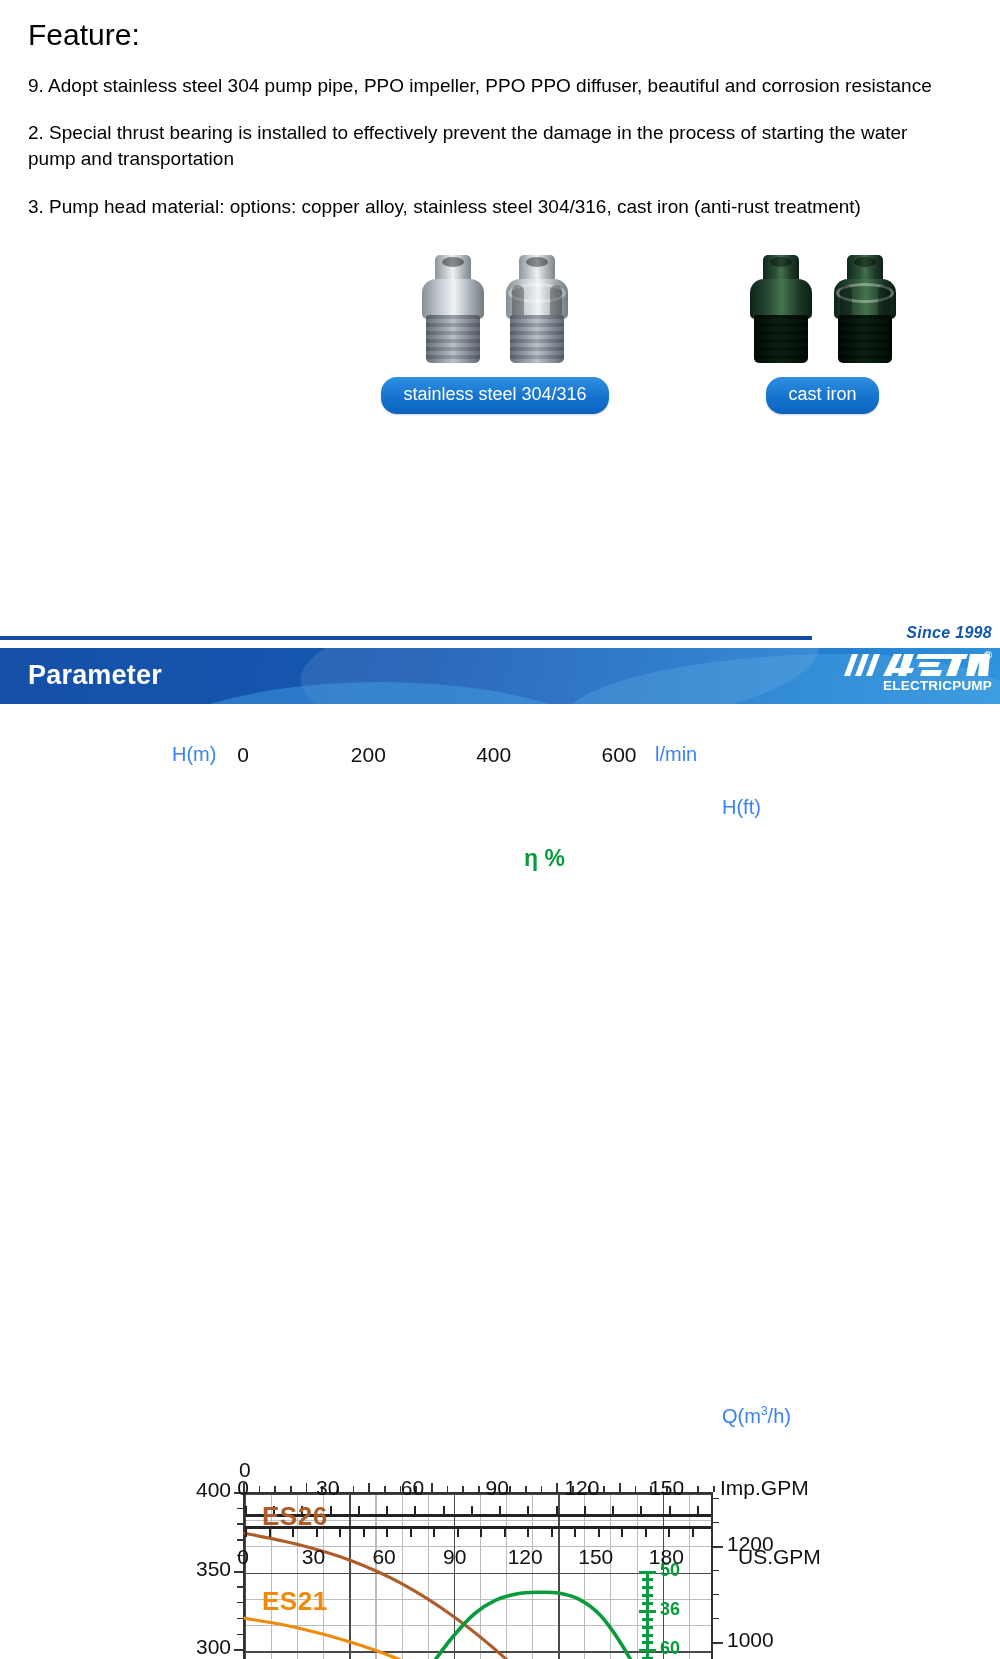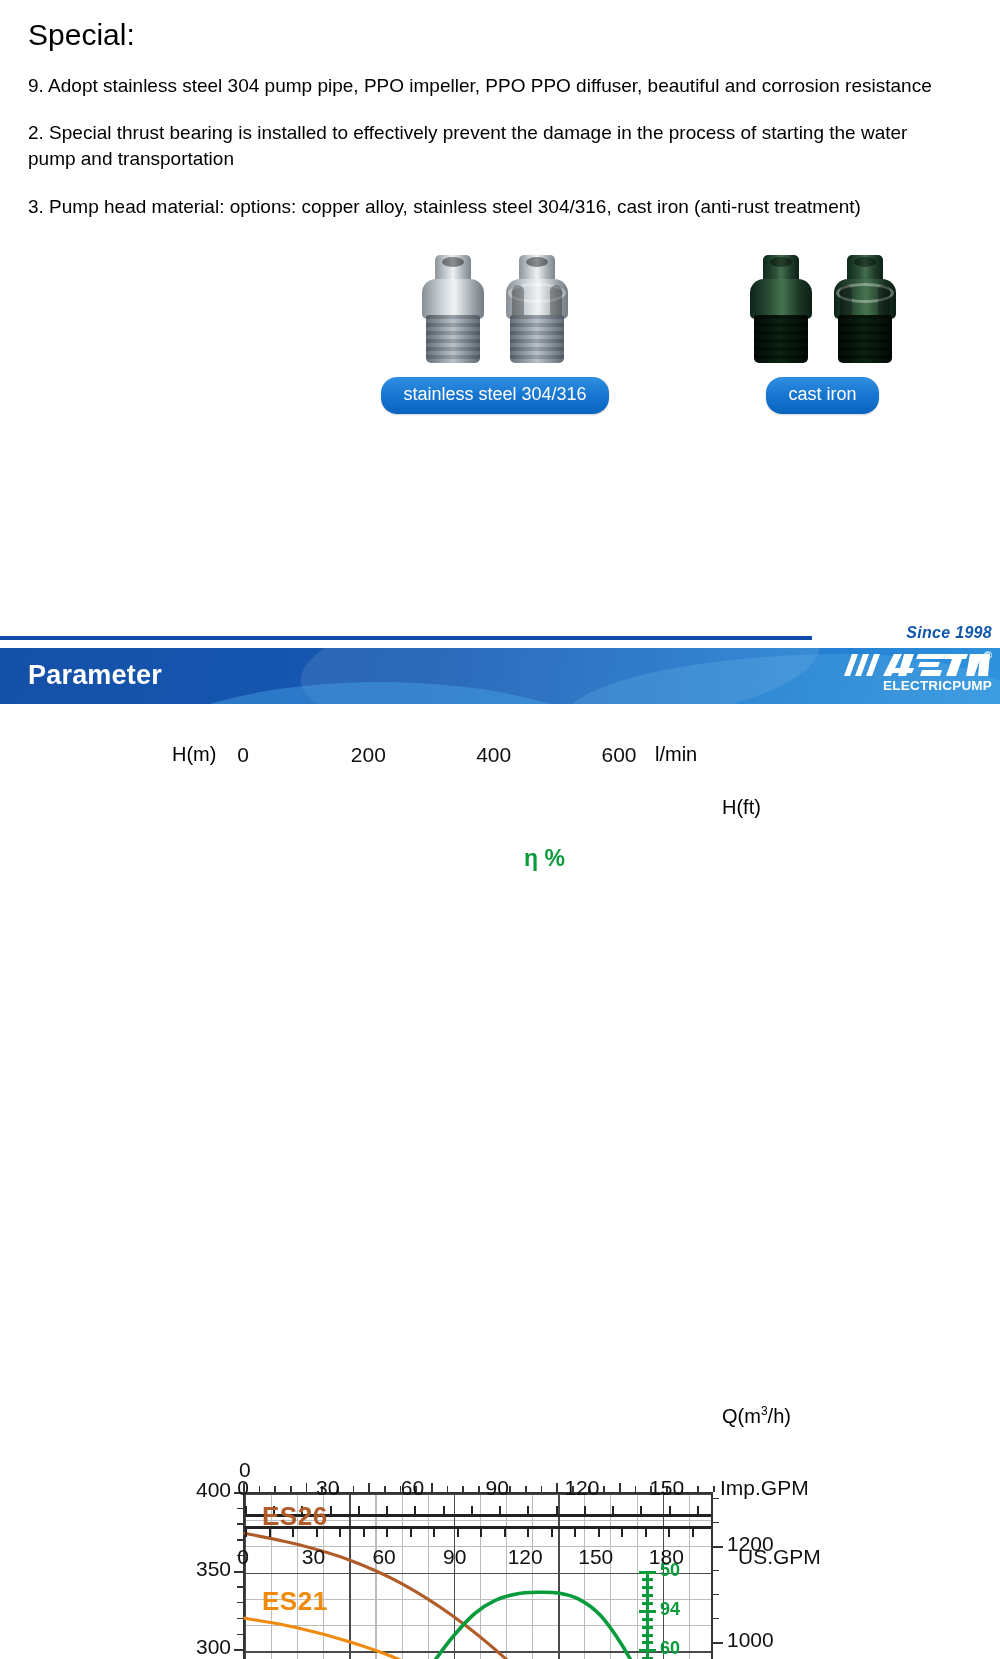--- a/index.html
+++ b/index.html
@@ -155,21 +155,21 @@
       repeating-linear-gradient(to bottom, #bdbdbd 0 1px, transparent 1px 26.2px);
   }
   .grid-major {
     background-image:
       repeating-linear-gradient(to right, #4a4a4a 0 1.4px, transparent 1.4px 104.4px),
       repeating-linear-gradient(to bottom, #4a4a4a 0 1.4px, transparent 1.4px 78.6px);
   }
 
   .tick { position:absolute; background:#333; }
 
-  .axlabel { position:absolute; font-size:20px; color:#000000; white-space:nowrap; }
+  .axlabel { position:absolute; font-size:20px; color:#3b82f6; white-space:nowrap; }
 
   
   .vlab { position:absolute; font-size:21px; color:#111; white-space:nowrap; }
 
   .curve-label {
     position:absolute; font-weight:bold; white-space:nowrap;
     letter-spacing:.5px;
   }
 
   .eta-label {
@@ -186,21 +186,21 @@
   .ruler { position:absolute; height:2.5px; background:#222; }
   .ruler-ticks { position:absolute; height:9px; }
   .ruler-ticks i { position:absolute; top:0; width:2px; height:9px; background:#222; }
   .rlab { position:absolute; font-size:21px; color:#111; }
   .runit { position:absolute; font-size:21px; color:#111; }
 </style>
 </head>
 <body>
 
 <div class="feature-section">
-  <h1 class="feature-title">Special:</h1>
+  <h1 class="feature-title">Feature:</h1>
   <p class="feature-item">9. Adopt  stainless steel 304 pump pipe, PPO impeller, PPO PPO diffuser, beautiful and corrosion resistance</p>
   <p class="feature-item">2. Special thrust bearing is installed to effectively prevent the damage in the process of starting the water pump and transportation</p>
   <p class="feature-item">3. Pump head material: options: copper alloy, stainless steel 304/316, cast iron (anti-rust treatment)</p>
 </div>
 
 <div class="products">
 
 
   <div class="product-group pg-2">
     <div class="parts">
@@ -319,21 +319,21 @@
 
   <div class="eff-scale" id="eff-scale" style="position:absolute; left:636px; top:850.625px; width:70px; height:177.25px;">
       <div class="eff-axis" style="left:10px; top:10px; height:157.25px;"></div>
       <div class="eff-tick" style="left:3px; top:10px; width:17px;"></div>
       <div class="eff-num" style="left:24px; top:-1px;">50</div>
       <div class="eff-tick" style="left:6px; top:17.862499999999955px; width:11px;"></div>
       <div class="eff-tick" style="left:6px; top:25.725000000000023px; width:11px;"></div>
       <div class="eff-tick" style="left:6px; top:33.58749999999998px; width:11px;"></div>
       <div class="eff-tick" style="left:6px; top:41.450000000000045px; width:11px;"></div>
       <div class="eff-tick" style="left:3px; top:49.3125px; width:17px;"></div>
-      <div class="eff-num" style="left:24px; top:38.3125px;">94</div>
+      <div class="eff-num" style="left:24px; top:38.3125px;">36</div>
       <div class="eff-tick" style="left:6px; top:57.174999999999955px; width:11px;"></div>
       <div class="eff-tick" style="left:6px; top:65.03750000000002px; width:11px;"></div>
       <div class="eff-tick" style="left:6px; top:72.89999999999998px; width:11px;"></div>
       <div class="eff-tick" style="left:6px; top:80.76250000000005px; width:11px;"></div>
       <div class="eff-tick" style="left:3px; top:88.625px; width:17px;"></div>
       <div class="eff-num" style="left:24px; top:77.625px;">60</div>
       <div class="eff-tick" style="left:6px; top:96.48749999999995px; width:11px;"></div>
     </div>
 
   <div class="axlabel" style="left:722px; top:694px;">Q(m<sup style="font-size:12px">3</sup>/h)</div>

